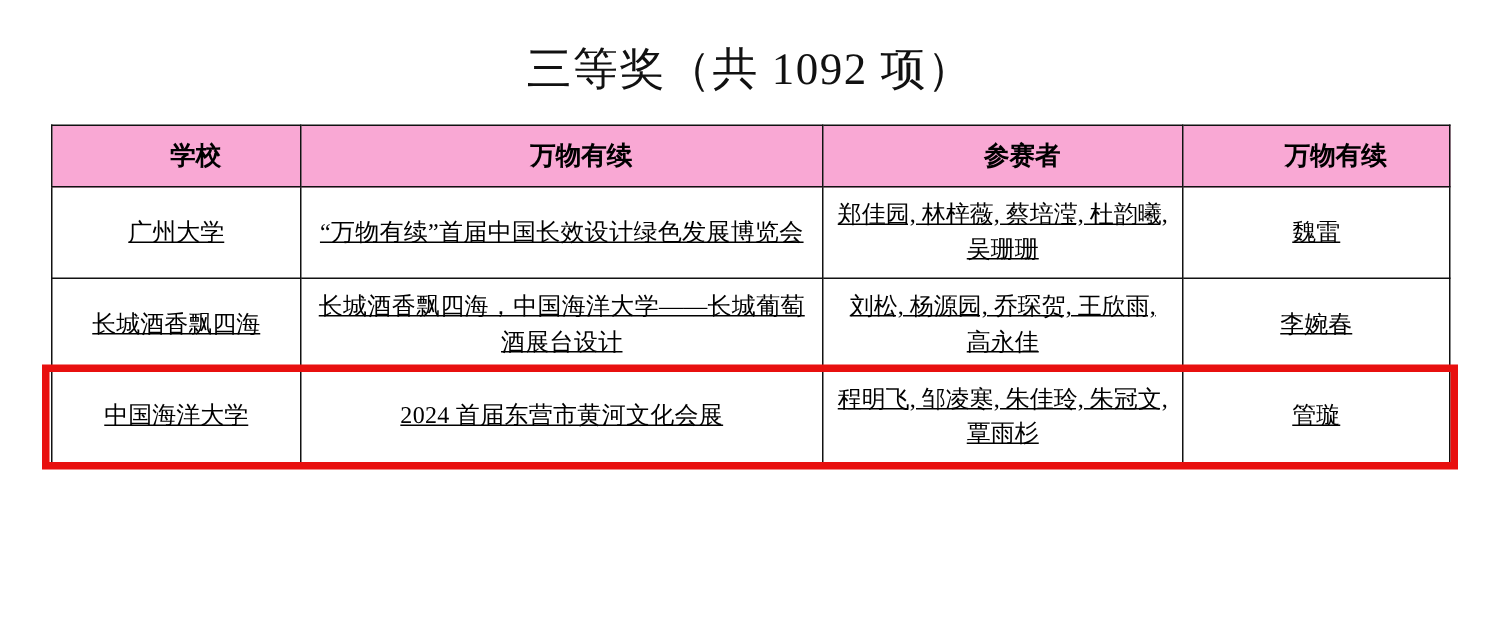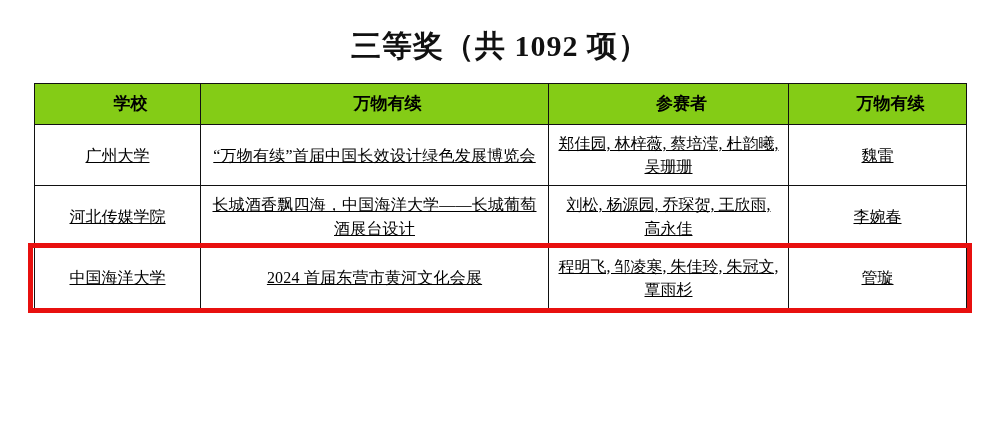--- a/index.html
+++ b/index.html
@@ -19,21 +19,21 @@
     width: 1000px;
     height: 427px;
     background: #ffffff;
   }
   .doc-title {
     text-align: center;
     font-size: 30px;
     letter-spacing: 1px;
     padding-top: 26px;
     padding-bottom: 16px;
-    font-weight: 700;
+    font-weight: 400;
     color: #111;
   }
   .table-wrap {
     position: relative;
     margin: 0 34px;
   }
   table.award-table {
     width: 932px;
     border-collapse: collapse;
     table-layout: fixed;
@@ -43,21 +43,21 @@
   table.award-table td {
     border: 1px solid #111111;
     text-align: center;
     vertical-align: middle;
     font-size: 16px;
     line-height: 1.45;
     padding: 7px 8px;
     word-break: break-all;
   }
   table.award-table thead th {
-    background: #84cc16;
+    background: #f9a8d4;
     font-weight: 700;
     font-size: 17px;
     height: 26px;
     padding-left: 34px;
   }
   col.c-school  { width: 166px; }
   col.c-work    { width: 348px; }
   col.c-entrant { width: 240px; }
   col.c-teacher { width: 178px; }
   tbody tr { height: 58px; text-decoration: underline; }
@@ -98,21 +98,21 @@
         </tr>
       </thead>
       <tbody>
         <tr>
           <td>广州大学</td>
           <td class="cell-work">“万物有续”首届中国长效设计绿色发展博览会</td>
           <td>郑佳园, 林梓薇, 蔡培滢, 杜韵曦, 吴珊珊</td>
           <td>魏雷</td>
         </tr>
         <tr class="highlight" id="row-highlight">
-          <td>河北传媒学院</td>
+          <td>长城酒香飘四海</td>
           <td class="cell-work">长城酒香飘四海，中国海洋大学——长城葡萄酒展台设计</td>
           <td>刘松, 杨源园, 乔琛贺, 王欣雨, 高永佳</td>
           <td>李婉春</td>
         </tr>
         <tr>
           <td>中国海洋大学</td>
           <td class="cell-work">2024 首届东营市黄河文化会展</td>
           <td>程明飞, 邹凌寒, 朱佳玲, 朱冠文, 覃雨杉</td>
           <td>管璇</td>
         </tr>

